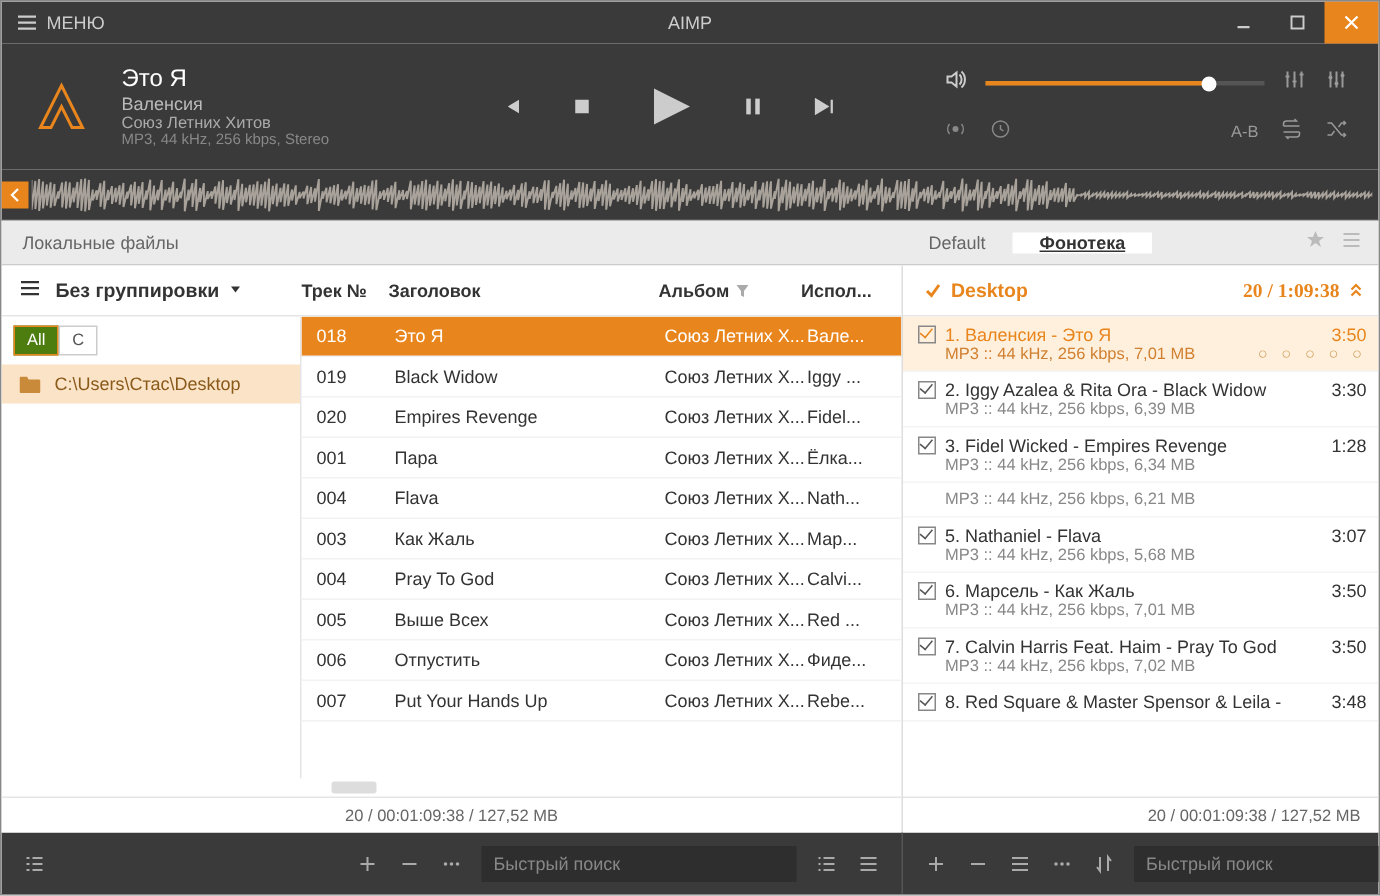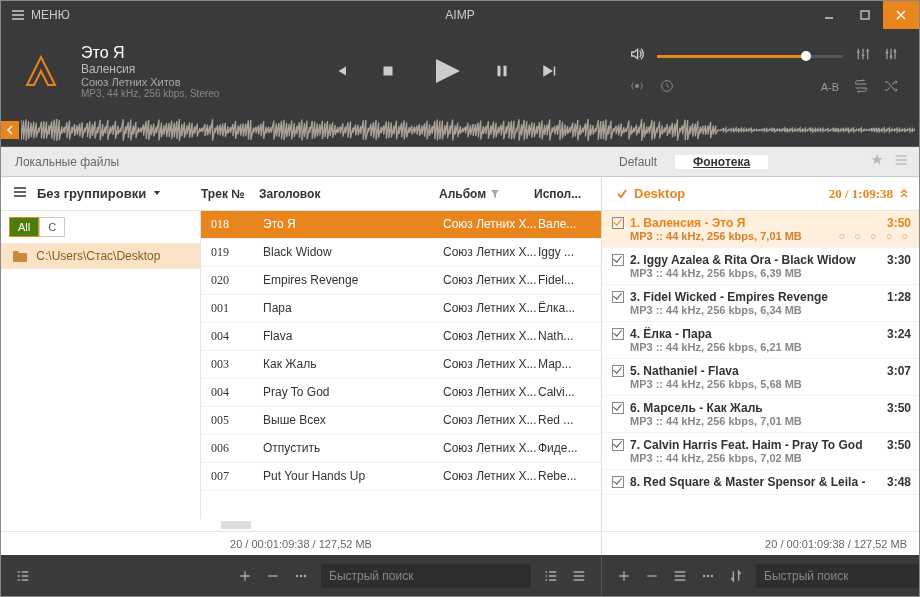--- a/index.html
+++ b/index.html
@@ -71,35 +71,35 @@
 .tree-chips { display: flex; gap: 0; padding: 6px 8px; font-size: 11px; }
 .chip { padding: 3px 8px; border: 1px solid #e8851c; background: #4d7c0f; color: #fff; cursor: pointer; }
 .chip.inactive { background: transparent; border-color: #ccc; color: #555; }
 .tree-item { padding: 6px 12px; cursor: pointer; }
 .tree-item.sel { background: #fbe3c7; color: #8a5a1a; }
 .tree-folder-icon { display: inline-block; width: 14px; height: 11px; vertical-align: middle; margin-right: 6px; }
 
 .lib-table { flex: 1; overflow-y: auto; font-size: 12px; }
 .lib-row { display: flex; padding: 6px 0 6px 4px; border-bottom: 1px solid #f2f2f2; cursor: pointer; color: #333; }
 .lib-row.sel { background: #e8851c; color: #fff; }
-.lib-row .c-no { flex: 0 0 58px; padding-left: 6px; font-family: Liberation Serif, serif; }
+.lib-row .c-no { flex: 0 0 58px; padding-left: 6px; }
 .lib-row .c-title { flex: 0 0 180px; }
 .lib-row .c-album { flex: 0 0 95px; white-space: nowrap; overflow: hidden; text-overflow: ellipsis; }
 .lib-row .c-artist { flex: 1; white-space: nowrap; overflow: hidden; text-overflow: ellipsis; }
 .lib-scroll-stub { height: 8px; margin: 2px 10px; background: #ddd; border-radius: 2px; width: 30px; }
 
 .lib-footer { height: 24px; display: flex; align-items: center; justify-content: center; font-size: 11px; color: #666; border-top: 1px solid #e5e5e5; }
 
 
 .playlist { flex: 1; background: #fff; display: flex; flex-direction: column; }
 .pl-header { height: 34px; display: flex; align-items: center; padding: 0 10px 0 14px; font-size: 13px; font-weight: 700; color: #e8851c; border-bottom: 1px solid #e5e5e5; }
 .pl-header .pl-stats { margin-left: auto; font-weight: 700; font-family: Liberation Serif, serif; }
 .pl-header .pl-chevron { margin-left: 6px; cursor: pointer; }
 
-.pl-body { flex: 1; overflow-y: auto; font-size: 12px; font-weight: bold; }
+.pl-body { flex: 1; overflow-y: auto; font-size: 12px; }
 .pl-row { padding: 5px 8px 5px 10px; border-bottom: 1px solid #f4f4f4; cursor: pointer; color: #333; }
 .pl-row-top { display: flex; align-items: center; }
 .pl-row .check { width: 12px; height: 12px; border: 1px solid #888; margin-right: 6px; position: relative; }
 .pl-row .check::after { content: ""; position: absolute; left: 2px; top: -1px; width: 4px; height: 7px; border-right: 1px solid #555; border-bottom: 1px solid #555; transform: rotate(40deg); }
 .pl-row.playing .check::after { border-color: #e8851c; }
 .pl-row .pl-title { flex: 1; white-space: nowrap; overflow: hidden; text-overflow: ellipsis; }
 .pl-row .pl-dur { margin-left: 8px; }
 .pl-row .pl-info { font-size: 11px; color: #888; padding-left: 18px; display: flex; justify-content: space-between; }
 .pl-row.playing { background: #fff0dd; color: #e8851c; }
 .pl-row.playing .pl-info { color: #d08030; }
@@ -400,25 +400,20 @@
           <div class="pl-row-top">
             <span class="check"></span>
             <span class="pl-title">3. Fidel Wicked - Empires Revenge</span>
             <span class="pl-dur">1:28</span>
           </div>
           <div class="pl-info">
             <span>MP3 :: 44 kHz, 256 kbps, 6,34 MB</span>
           </div>
         </div>
         <div class="pl-row">
-          <div class="pl-row-top">
-            <span class="check"></span>
-            <span class="pl-title">4. Ёлка - Пара</span>
-            <span class="pl-dur">3:24</span>
-          </div>
           <div class="pl-info">
             <span>MP3 :: 44 kHz, 256 kbps, 6,21 MB</span>
           </div>
         </div>
         <div class="pl-row">
           <div class="pl-row-top">
             <span class="check"></span>
             <span class="pl-title">5. Nathaniel - Flava</span>
             <span class="pl-dur">3:07</span>
           </div>

